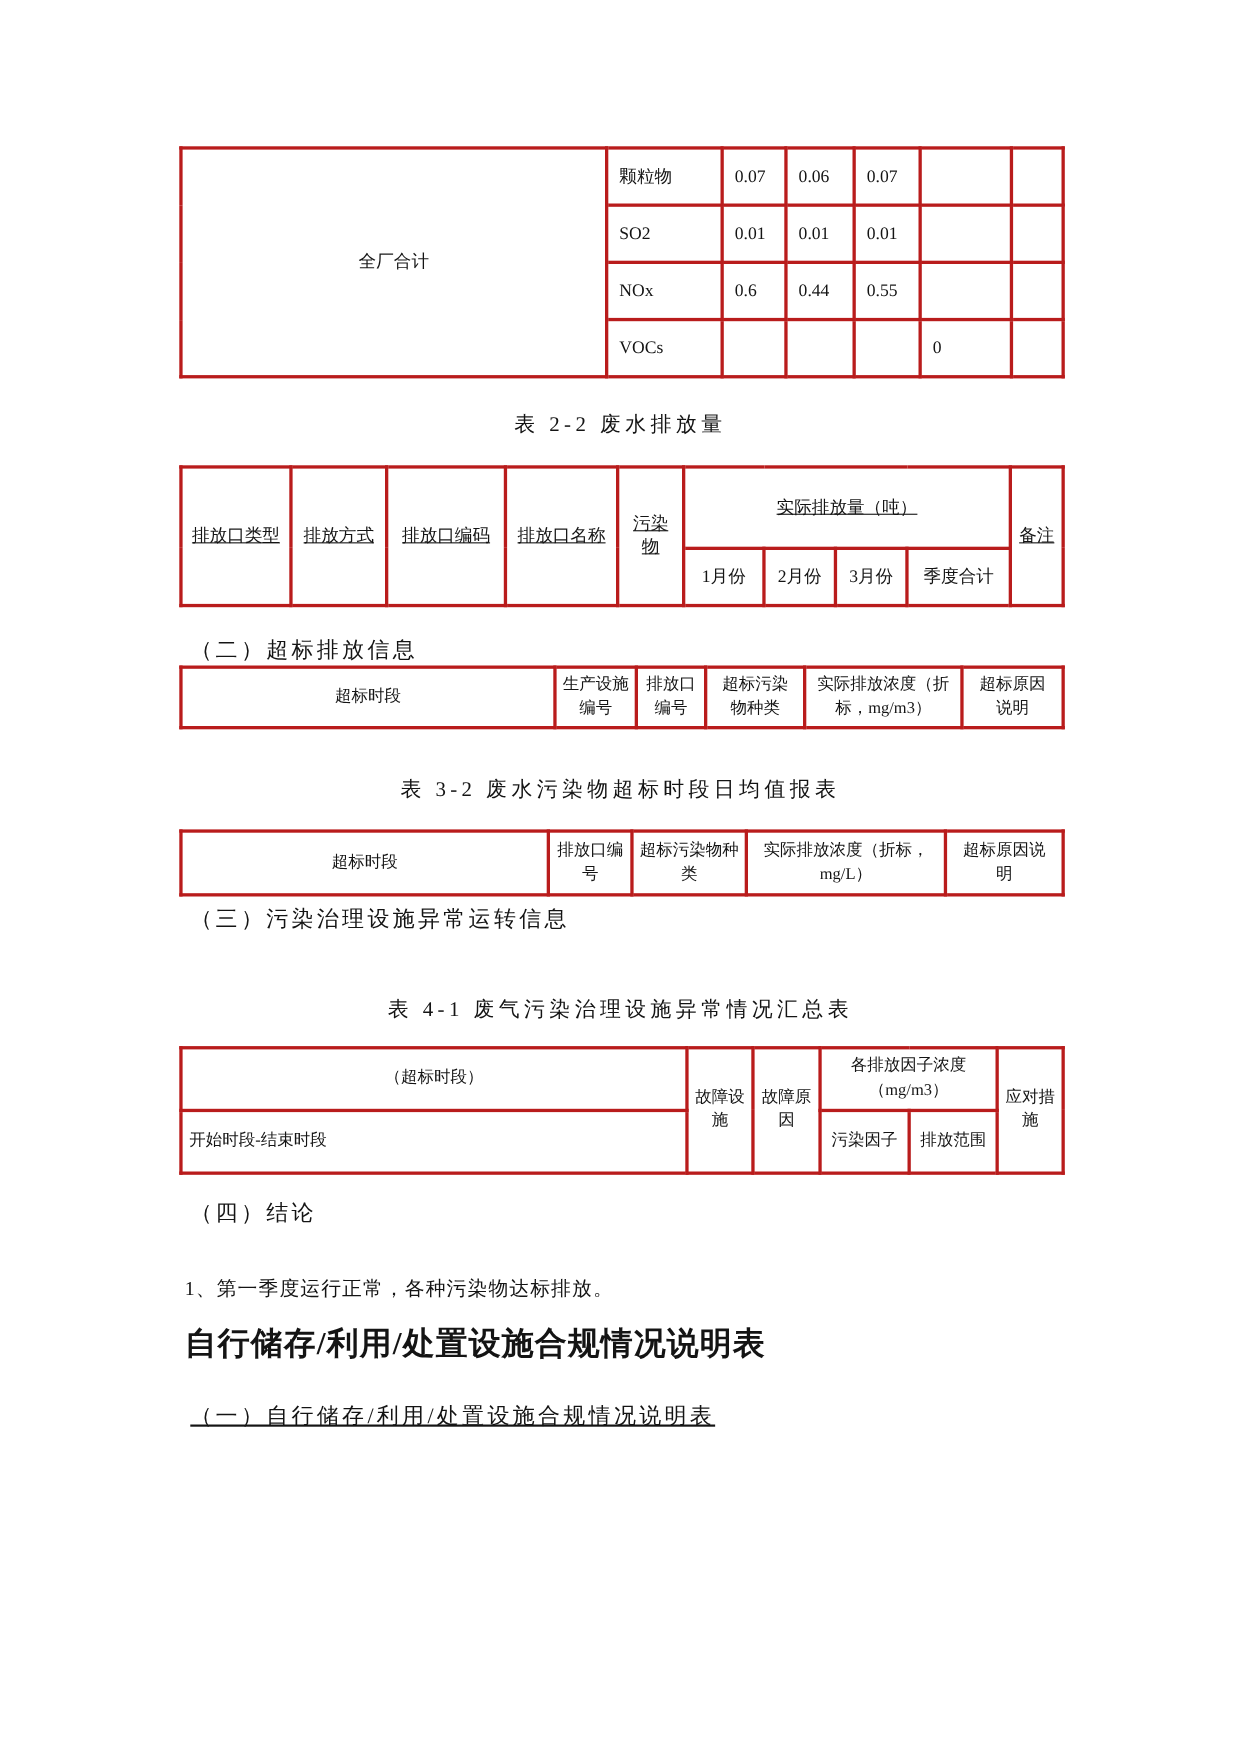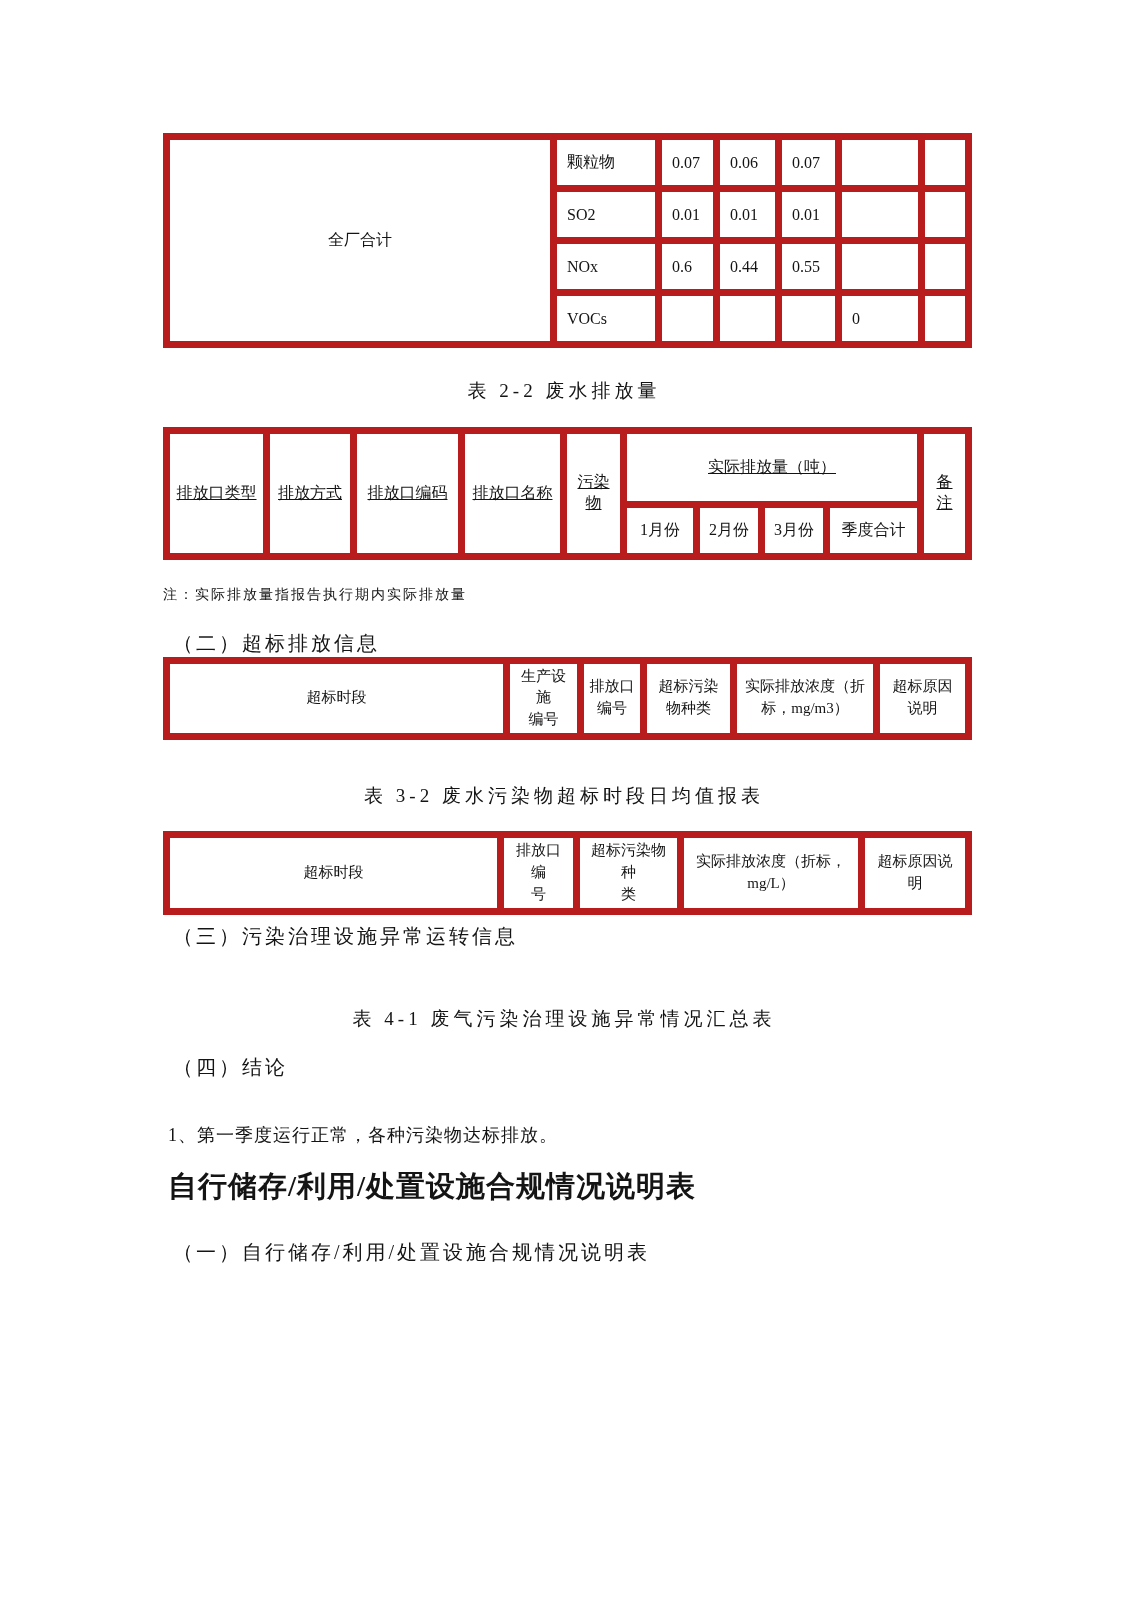--- a/index.html
+++ b/index.html
@@ -16,21 +16,21 @@
     margin-left: 163px;
     padding-top: 133px;
   }
   table {
     border-collapse: collapse;
     table-layout: fixed;
     width: 802px;
     border: 2px solid #3c3c3c;
   }
   td {
-    border: 7px solid #b91c1c;
+    border: 3px solid #b91c1c;
     font-size: 16px;
     vertical-align: middle;
     text-align: center;
     padding: 2px 5px;
     overflow: hidden;
   }
   
   .t-total td { height: 52px; }
   .t-total .cell-left { text-align: left; padding-left: 10px; }
   
@@ -66,21 +66,21 @@
     font-size: 20px;
     letter-spacing: 3px;
     font-weight: normal;
     margin: 0;
     padding-left: 10px;
     line-height: 1.35;
   }
   .sec-2 { margin-top: 26px; }
   .sec-3 { margin-top: 8px; }
   .sec-4 { margin-top: 22px; }
-  .sec-1b { margin-top: 32px; }
+  .sec-1b { margin-top: 32px; text-decoration: underline; }
   .body-text {
     margin-top: 42px;
     font-size: 18px;
     letter-spacing: 1px;
     padding-left: 5px;
   }
   .doc-heading {
     margin-top: 18px;
     font-size: 29px;
     font-weight: bold;
@@ -166,21 +166,20 @@
       <td rowspan="2">备注</td>
     </tr>
     <tr class="r2">
       <td>1月份</td>
       <td>2月份</td>
       <td>3月份</td>
       <td>季度合计</td>
     </tr>
   </tbody>
     </table>
-  <div class="note">注：实际排放量指报告执行期内实际排放量</div>
 
   <h2 class="section-heading sec-2">（二）超标排放信息</h2>
 
   <table class="t3 t31">
     <colgroup>
       <col style="width:340px">
         <col style="width:74px">
         <col style="width:63px">
       <col style="width:90px">
         <col style="width:143px">
@@ -223,20 +222,48 @@
 mg/L）</td>
       <td>超标原因说
 明</td>
     </tr>
   </tbody>
     </table>
 
   <h2 class="section-heading sec-3">（三）污染治理设施异常运转信息</h2>
 
   <div class="table-title title-41">表 4-1 废气污染治理设施异常情况汇总表</div>
+  <table class="t41">
+    <colgroup>
+      <col style="width:460px">
+        <col style="width:60px">
+        <col style="width:61px">
+      <col style="width:81px">
+        <col style="width:80px">
+        <col style="width:60px">
+    </colgroup>
+    <tbody>
+        <tr>
+      <td>（超标时段）</td>
+      <td rowspan="2">故障设
+施</td>
+      <td rowspan="2">故障原
+因</td>
+      <td colspan="2">各排放因子浓度
+（mg/m3）</td>
+      <td rowspan="2">应对措
+施</td>
+    </tr>
+    <tr>
+      <td class="cell-start">开始时段-结束时段</td>
+      <td>污染因子</td>
+      <td>排放范围</td>
+    </tr>
+  </tbody>
+    </table>
 
   <h2 class="section-heading sec-4">（四）结论</h2>
   <div class="body-text">1、第一季度运行正常，各种污染物达标排放。</div>
 
   <h1 class="doc-heading">自行储存/利用/处置设施合规情况说明表</h1>
 
   <h2 class="section-heading sec-1b">（一）自行储存/利用/处置设施合规情况说明表</h2>
 
 </div>
 

